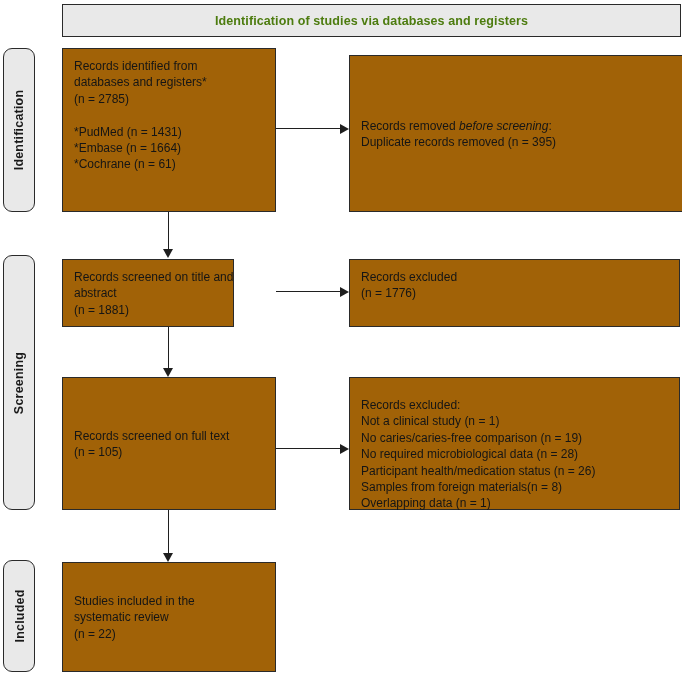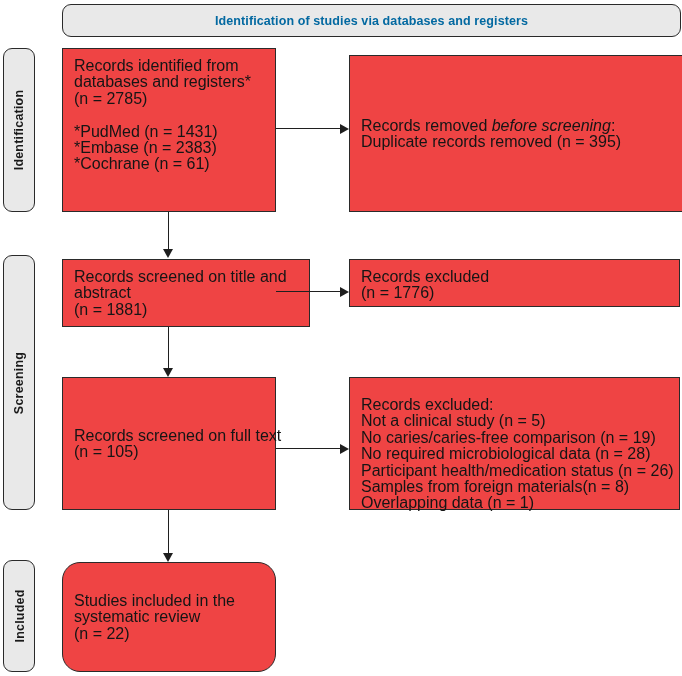--- a/index.html
+++ b/index.html
@@ -18,27 +18,27 @@
     background: #ffffff;
     overflow: hidden;
   }
 
   
   .phase-banner {
     position: absolute;
     box-sizing: border-box;
     background: #e9e9e9;
     border: 1.5px solid #2a2a2a;
-    border-radius: 9px;
+    border-radius: 0;
     display: flex;
     align-items: center;
     justify-content: center;
     font-weight: bold;
     font-size: 12.5px;
-    color: #0369a1;
+    color: #4d7c0f;
     letter-spacing: 0.1px;
   }
 
   
   .stage-tab {
     position: absolute;
     box-sizing: border-box;
     background: #e9e9e9;
     border: 1.5px solid #2a2a2a;
     border-radius: 9px;
@@ -52,24 +52,24 @@
     font-weight: bold;
     font-size: 12.5px;
     color: #1a1a1a;
     letter-spacing: 0.2px;
   }
 
   
   .node-box {
     position: absolute;
     box-sizing: border-box;
-    background: #ef4444;
+    background: #a16207;
     border: 1.7px solid #2a2a2a;
     padding: 9px 10px 8px 11px;
-    font-size: 16px;
+    font-size: 12px;
     line-height: 16.4px;
     color: #151515;
   }
   .node-box.center-v {
     display: flex;
     flex-direction: column;
     justify-content: center;
   }
   .node-box .line { white-space: pre; }
   .node-box .line.spacer { height: 16.4px; }
@@ -125,72 +125,72 @@
   <div class="stage-tab" style="left:3px; top:560px; width:32px; height:112px;">
     <span class="stage-label">Included</span>
   </div>
 
   <div class="node-box" style="left:62px; top:48px; width:214px; height:164px;">
     <div class="line">Records identified from</div>
     <div class="line">databases and registers*</div>
     <div class="line">(n = 2785)</div>
     <div class="line spacer"></div>
     <div class="line">*PudMed (n = 1431)</div>
-    <div class="line">*Embase (n = 2383)</div>
+    <div class="line">*Embase (n = 1664)</div>
     <div class="line">*Cochrane (n = 61)</div>
   </div>
 
   <div class="node-box center-v" style="left:349px; top:55px; width:399px; height:157px;">
     <div class="line"><span>Records removed </span><em>before screening</em><span>:</span></div>
     <div class="line">Duplicate records removed (n = 395)</div>
   </div>
 
   <div class="conn-h" style="left:276px; top:128px; width:64px;"></div>
   <div class="arrow-right" style="left:340px; top:123.5px;"></div>
 
   <div class="conn-v" style="left:168px; top:212px; height:37px;"></div>
   <div class="arrow-down" style="left:162.5px; top:249px;"></div>
 
-  <div class="node-box" style="left:62px; top:259px; width:248px; height:68px;">
+  <div class="node-box" style="left:62px; top:259px; width:172px; height:68px;">
     <div class="line">Records screened on title and</div>
     <div class="line">abstract</div>
     <div class="line">(n = 1881)</div>
   </div>
 
-  <div class="node-box" style="left:349px; top:259px; width:331px; height:48px;">
+  <div class="node-box" style="left:349px; top:259px; width:331px; height:68px;">
     <div class="line">Records excluded</div>
     <div class="line">(n = 1776)</div>
   </div>
 
   <div class="conn-h" style="left:276px; top:291px; width:64px;"></div>
   <div class="arrow-right" style="left:340px; top:286.5px;"></div>
 
   <div class="conn-v" style="left:168px; top:327px; height:41px;"></div>
   <div class="arrow-down" style="left:162.5px; top:368px;"></div>
 
   <div class="node-box center-v" style="left:62px; top:377px; width:214px; height:133px;">
     <div class="line">Records screened on full text</div>
     <div class="line">(n = 105)</div>
   </div>
 
   <div class="node-box" style="left:349px; top:377px; width:331px; height:133px; padding-top:19px;">
     <div class="line">Records excluded:</div>
-    <div class="line">Not a clinical study (n = 5)</div>
+    <div class="line">Not a clinical study (n = 1)</div>
     <div class="line">No caries/caries-free comparison (n = 19)</div>
     <div class="line">No required microbiological data (n = 28)</div>
     <div class="line">Participant health/medication status (n = 26)</div>
     <div class="line">Samples from foreign materials(n = 8)</div>
     <div class="line">Overlapping data (n = 1)</div>
   </div>
 
   <div class="conn-h" style="left:276px; top:448px; width:64px;"></div>
   <div class="arrow-right" style="left:340px; top:443.5px;"></div>
 
   <div class="conn-v" style="left:168px; top:510px; height:43px;"></div>
   <div class="arrow-down" style="left:162.5px; top:553px;"></div>
 
-  <div class="node-box center-v" style="left:62px; top:562px; width:214px; height:110px;border-radius:18px;">
+  <div class="node-box center-v" style="left:62px; top:562px; width:214px; height:110px;">
     <div class="line">Studies included in the</div>
     <div class="line">systematic review</div>
     <div class="line">(n = 22)</div>
   </div>
 
 </div>
 
 </body></html>

